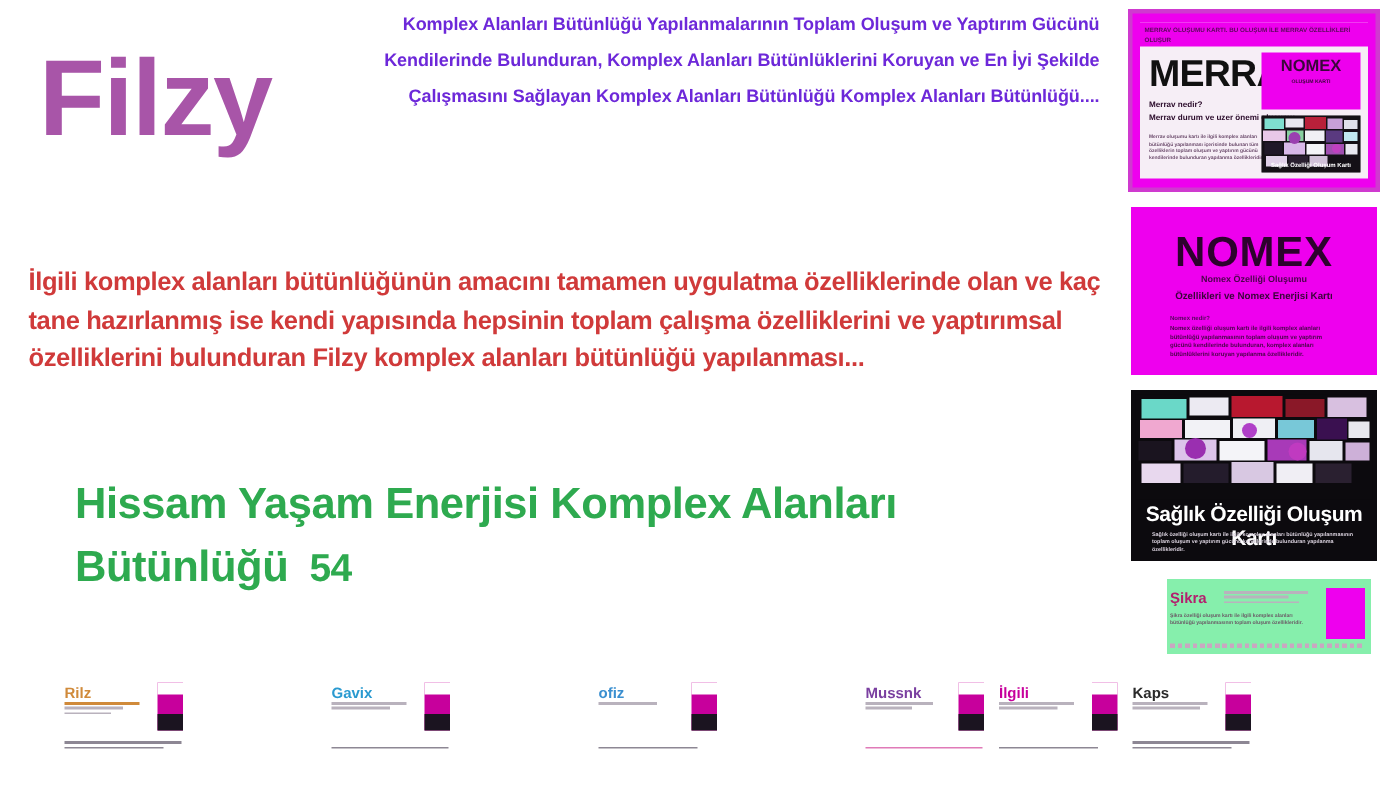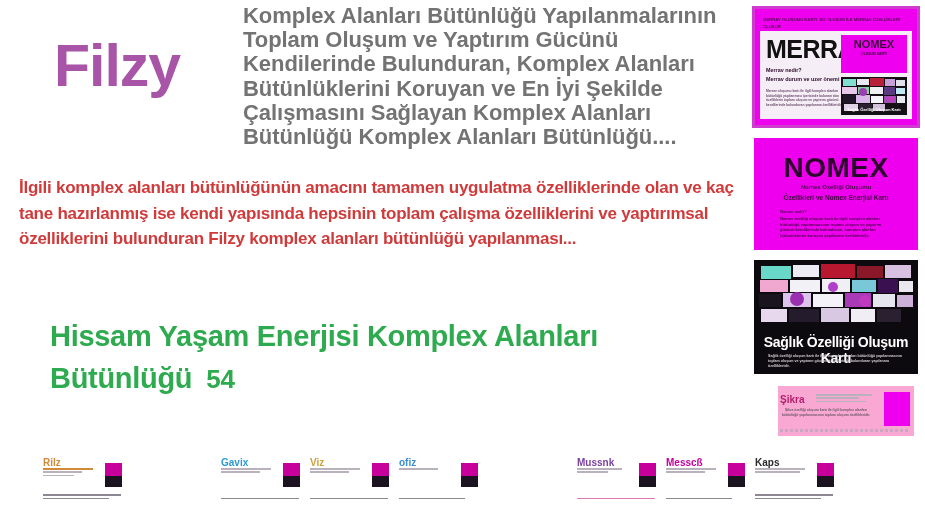--- a/index.html
+++ b/index.html
@@ -18,40 +18,40 @@
     overflow: hidden;
   }
 
   
   #brand-logo {
     position: absolute;
     left: 26px;
     top: 6px;
     width: 210px;
     height: 120px;
-    font-size: 59px;
+    font-size: 72px;
     line-height: 120px;
     font-weight: 700;
     letter-spacing: -1px;
     color: #a855a8;
     white-space: nowrap;
-    margin-left: 28px;
   }
 
   
   #purple-heading {
     position: absolute;
     left: 243px;
     top: 4px;
     width: 490px;
-    color: #737373;
-    font-size: 22px;
+    color: #6d28d9;
+    font-size: 12px;
     font-weight: 700;
     line-height: 24.2px;
     letter-spacing: -0.05px;
+    text-align: right;
   }
 
   
   #red-paragraph {
     position: absolute;
     left: 19px;
     top: 175px;
     width: 715px;
     color: #d03a3a;
     font-size: 17px;
@@ -262,22 +262,21 @@
     font-size: 3.6px;
     line-height: 5px;
     color: #d8d0dc;
     font-weight: 700;
   }
 
   
   #card-sikra {
     left: 30px; top: 382px;
     width: 136px; height: 50px;
-    background: #f9a8d4;
-    text-align: center;
+    background: #86efac;
   }
   .sikra-title {
     position: absolute;
     left: 2px; top: 8px;
     font-size: 10px;
     font-weight: 700;
     color: #b3206e;
   }
   .sikra-lines {
     position: absolute;
@@ -517,34 +516,20 @@
       </div>
       <div class="thumb-swatch">
           <div class="seg-top"></div>
           <div class="seg-dark"></div>
         </div>
       <div class="thumb-foot">
         <div class="footline f1"></div>
       </div>
     </div>
 
-    <div class="thumb" style="left:267px">
-      <div class="thumb-title" style="color:#d0a03a">Viz</div>
-      <div class="thumb-rules">
-        <div class="rule w90"></div>
-        <div class="rule w70"></div>
-      </div>
-      <div class="thumb-swatch">
-          <div class="seg-top"></div>
-          <div class="seg-dark"></div>
-        </div>
-      <div class="thumb-foot">
-        <div class="footline f1"></div>
-      </div>
-    </div>
 
     <div class="thumb" style="left:356px">
       <div class="thumb-title" style="color:#3a8fd0">ofiz</div>
       <div class="thumb-rules">
         <div class="rule w70"></div>
       </div>
       <div class="thumb-swatch">
           <div class="seg-top"></div>
           <div class="seg-dark"></div>
         </div>
@@ -563,21 +548,21 @@
       <div class="thumb-swatch">
           <div class="seg-top"></div>
           <div class="seg-dark"></div>
         </div>
       <div class="thumb-foot">
         <div class="footline f1 pink"></div>
       </div>
     </div>
 
     <div class="thumb" style="left:623px">
-      <div class="thumb-title" style="color:#c7009c">Messcß</div>
+      <div class="thumb-title" style="color:#c7009c">İlgili</div>
       <div class="thumb-rules">
         <div class="rule w90"></div>
         <div class="rule w70"></div>
       </div>
       <div class="thumb-swatch">
           <div class="seg-top"></div>
           <div class="seg-dark"></div>
         </div>
       <div class="thumb-foot">
         <div class="footline f2"></div>

